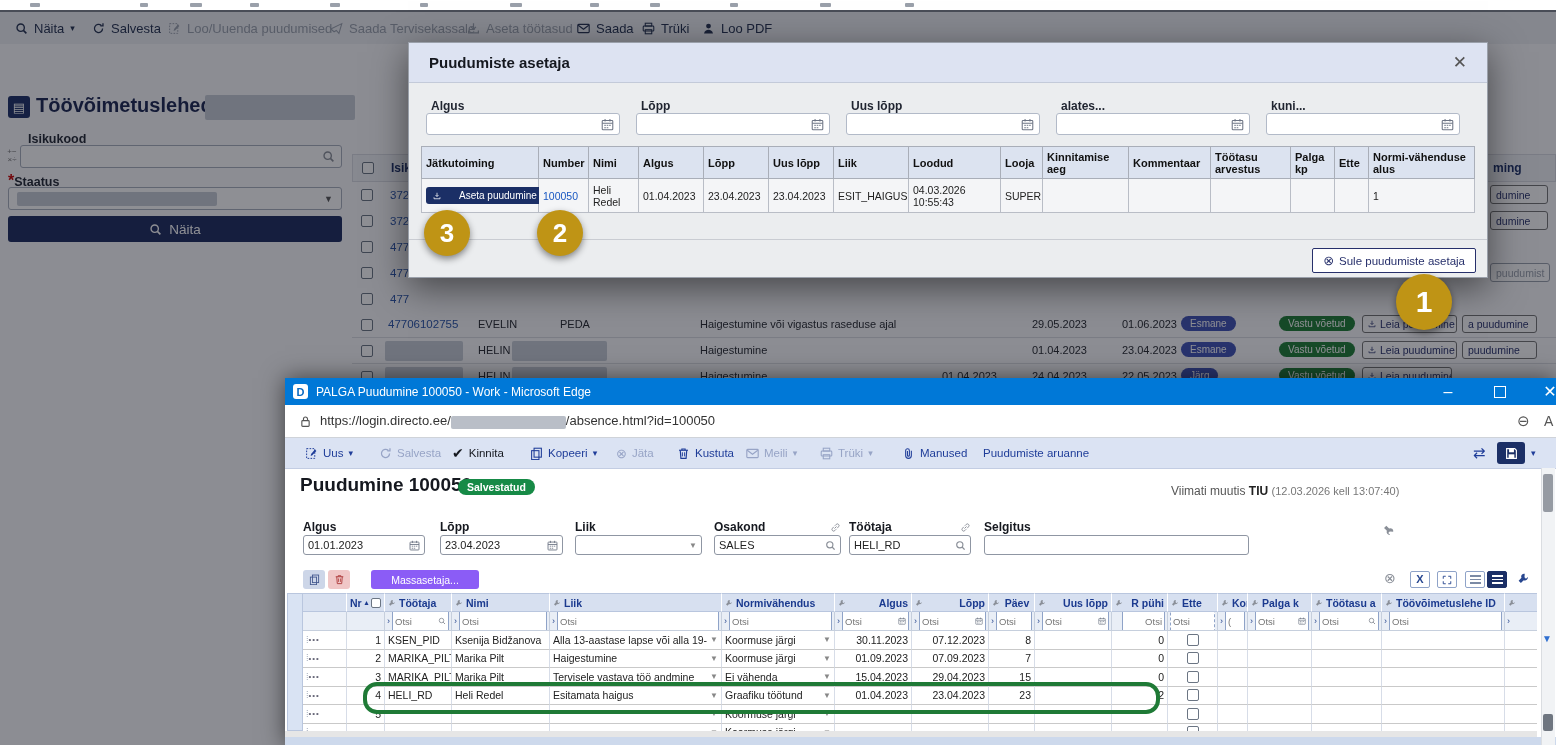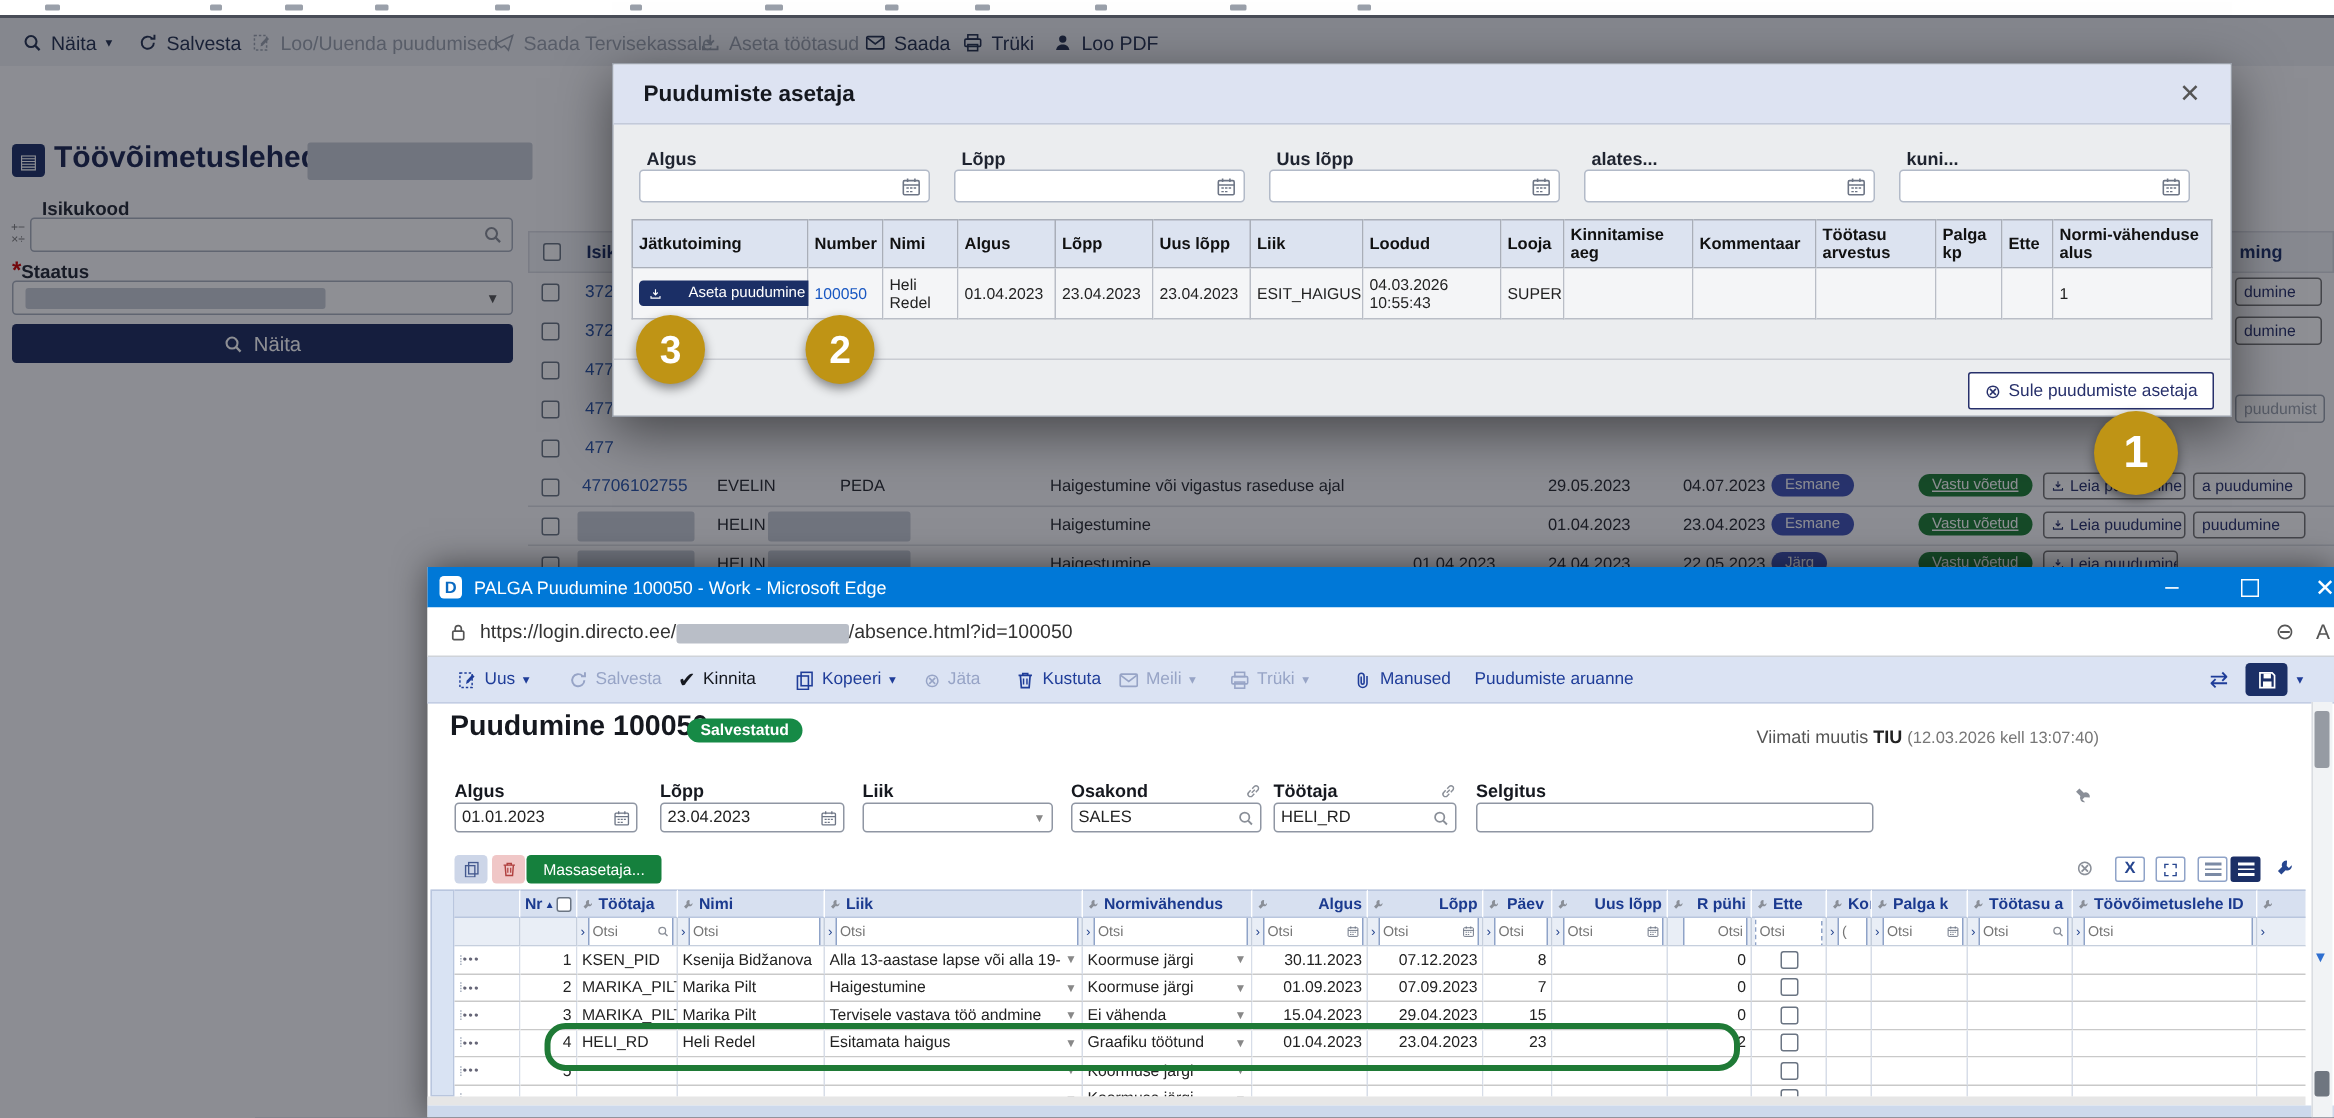--- a/index.html
+++ b/index.html
@@ -26,21 +26,21 @@
   .lbl{font-size:12.5px;font-weight:bold;color:#1f2430;}
   .inp{background:#fff;border:1px solid #a9b0bd;border-radius:3px;box-sizing:border-box;font-family:inherit;}
   .navy-btn{background:#1b2b5e;color:#fff;border-radius:3px;display:flex;align-items:center;justify-content:center;gap:7px;
     font-size:13.5px;border:none;}
   .cb{width:12px;height:12px;border:1.4px solid #6b7583;border-radius:2px;background:#fff;box-sizing:border-box;flex:none;}
   .bgrow-line{position:absolute;left:352px;width:1204px;border-bottom:1px solid #dcdee3;}
   .code{color:#2853a8;font-size:11.5px;}
   .cell-txt{font-size:11px;color:#26292f;white-space:nowrap;}
   .pill{border-radius:9px;color:#fff;font-size:10px;padding:2px 9px;white-space:nowrap;}
   .pill-blue{background:#3f51b5;}
-  .pill-green{background:#1e7e34;text-decoration:underline;}
+  .pill-green{background:#1e7e34;}
   .mini-btn{background:#fff;border:1px solid #737373;border-radius:3px;color:#27306b;font-size:10.5px;
     padding:2px 5px;white-space:nowrap;overflow:hidden;display:flex;align-items:center;gap:4px;box-sizing:border-box;}
   .mini-btn.gray{border-color:#9aa1ad;color:#9aa1ad;}
   
   .ov{left:0;top:10px;width:1556px;height:735px;background:rgba(15,18,28,0.47);z-index:40;}
   
   .modal{left:408px;top:42px;width:1080px;height:236px;background:#ebedef;border:1px solid #9aa0aa;
     box-shadow:0 10px 34px rgba(0,0,0,.5);z-index:50;box-sizing:border-box;}
   .modal-head{position:absolute;left:0;top:0;width:100%;height:40px;background:#dde3f2;border-bottom:1px solid #c3cad9;
     display:flex;align-items:center;box-sizing:border-box;padding:0 20px;justify-content:space-between;}
@@ -335,21 +335,21 @@
     </div>
 
     <div class="bgrow-line" style="top:293px"></div>
     <div class="abs" style="left:352px;top:268px;width:1204px;height:26px">
       <div class="cb abs" style="left:9px;top:7px"></div>
       <span class="code abs" style="left:36px;top:6px">47706102755</span>
       <span class="cell-txt abs" style="left:126px;top:6px">EVELIN</span>
       <span class="cell-txt abs" style="left:208px;top:6px">PEDA</span>
       <span class="cell-txt abs" style="left:348px;top:6px">Haigestumine või vigastus raseduse ajal</span>
       <span class="cell-txt abs" style="left:668px;top:6px;width:67px;text-align:right">29.05.2023</span>
-      <span class="cell-txt abs" style="left:758px;top:6px;width:67px;text-align:right">04.07.2023</span>
+      <span class="cell-txt abs" style="left:758px;top:6px;width:67px;text-align:right">01.06.2023</span>
       <span class="pill pill-blue abs" style="left:829px;top:4px">Esmane</span>
       <span class="pill pill-green abs" style="left:927px;top:4px">Vastu võetud</span>
       <div class="mini-btn abs" style="left:1010px;top:3px;width:95px">
         <svg class="ic7">
             <use href="#i-tray"></use>
           </svg>
         <span>Leia puudumine</span>
       </div>
       <div class="mini-btn abs" style="left:1110px;top:3px;width:75px">
           <span>a puudumine</span>
@@ -662,21 +662,21 @@
     <div class="gt-btn" style="left:18px;width:22px;background:#cdd6e8">
       <svg class="ic" style="color:#44598f;width:11px;height:11px">
           <use href="#i-copy"></use>
         </svg>
     </div>
     <div class="gt-btn" style="left:43px;width:22px;background:#f0c7c7">
       <svg class="ic" style="color:#b0403f;width:11px;height:11px">
           <use href="#i-trash"></use>
         </svg>
     </div>
-    <div class="gt-btn" style="left:66px;width:90px;background:#15803d;color:#fff;font-size:10.5px">
+    <div class="gt-btn" style="left:86px;width:108px;background:#8b5cf6;color:#fff;font-size:10.5px">
       <span>Massasetaja...</span>
     </div>
     <span class="abs" style="left:1099px;top:192px;color:#8a8f98;font-size:14px">⊗</span>
     <div class="vbtn" style="left:1125px">
         <span style="font-size:11px;font-weight:bold;color:#27468f;line-height:1">X</span>
       </div>
     <div class="vbtn" style="left:1152px">
       <svg class="ic" style="width:10px;height:10px;color:#27468f">
           <use href="#i-expand"></use>
         </svg>

